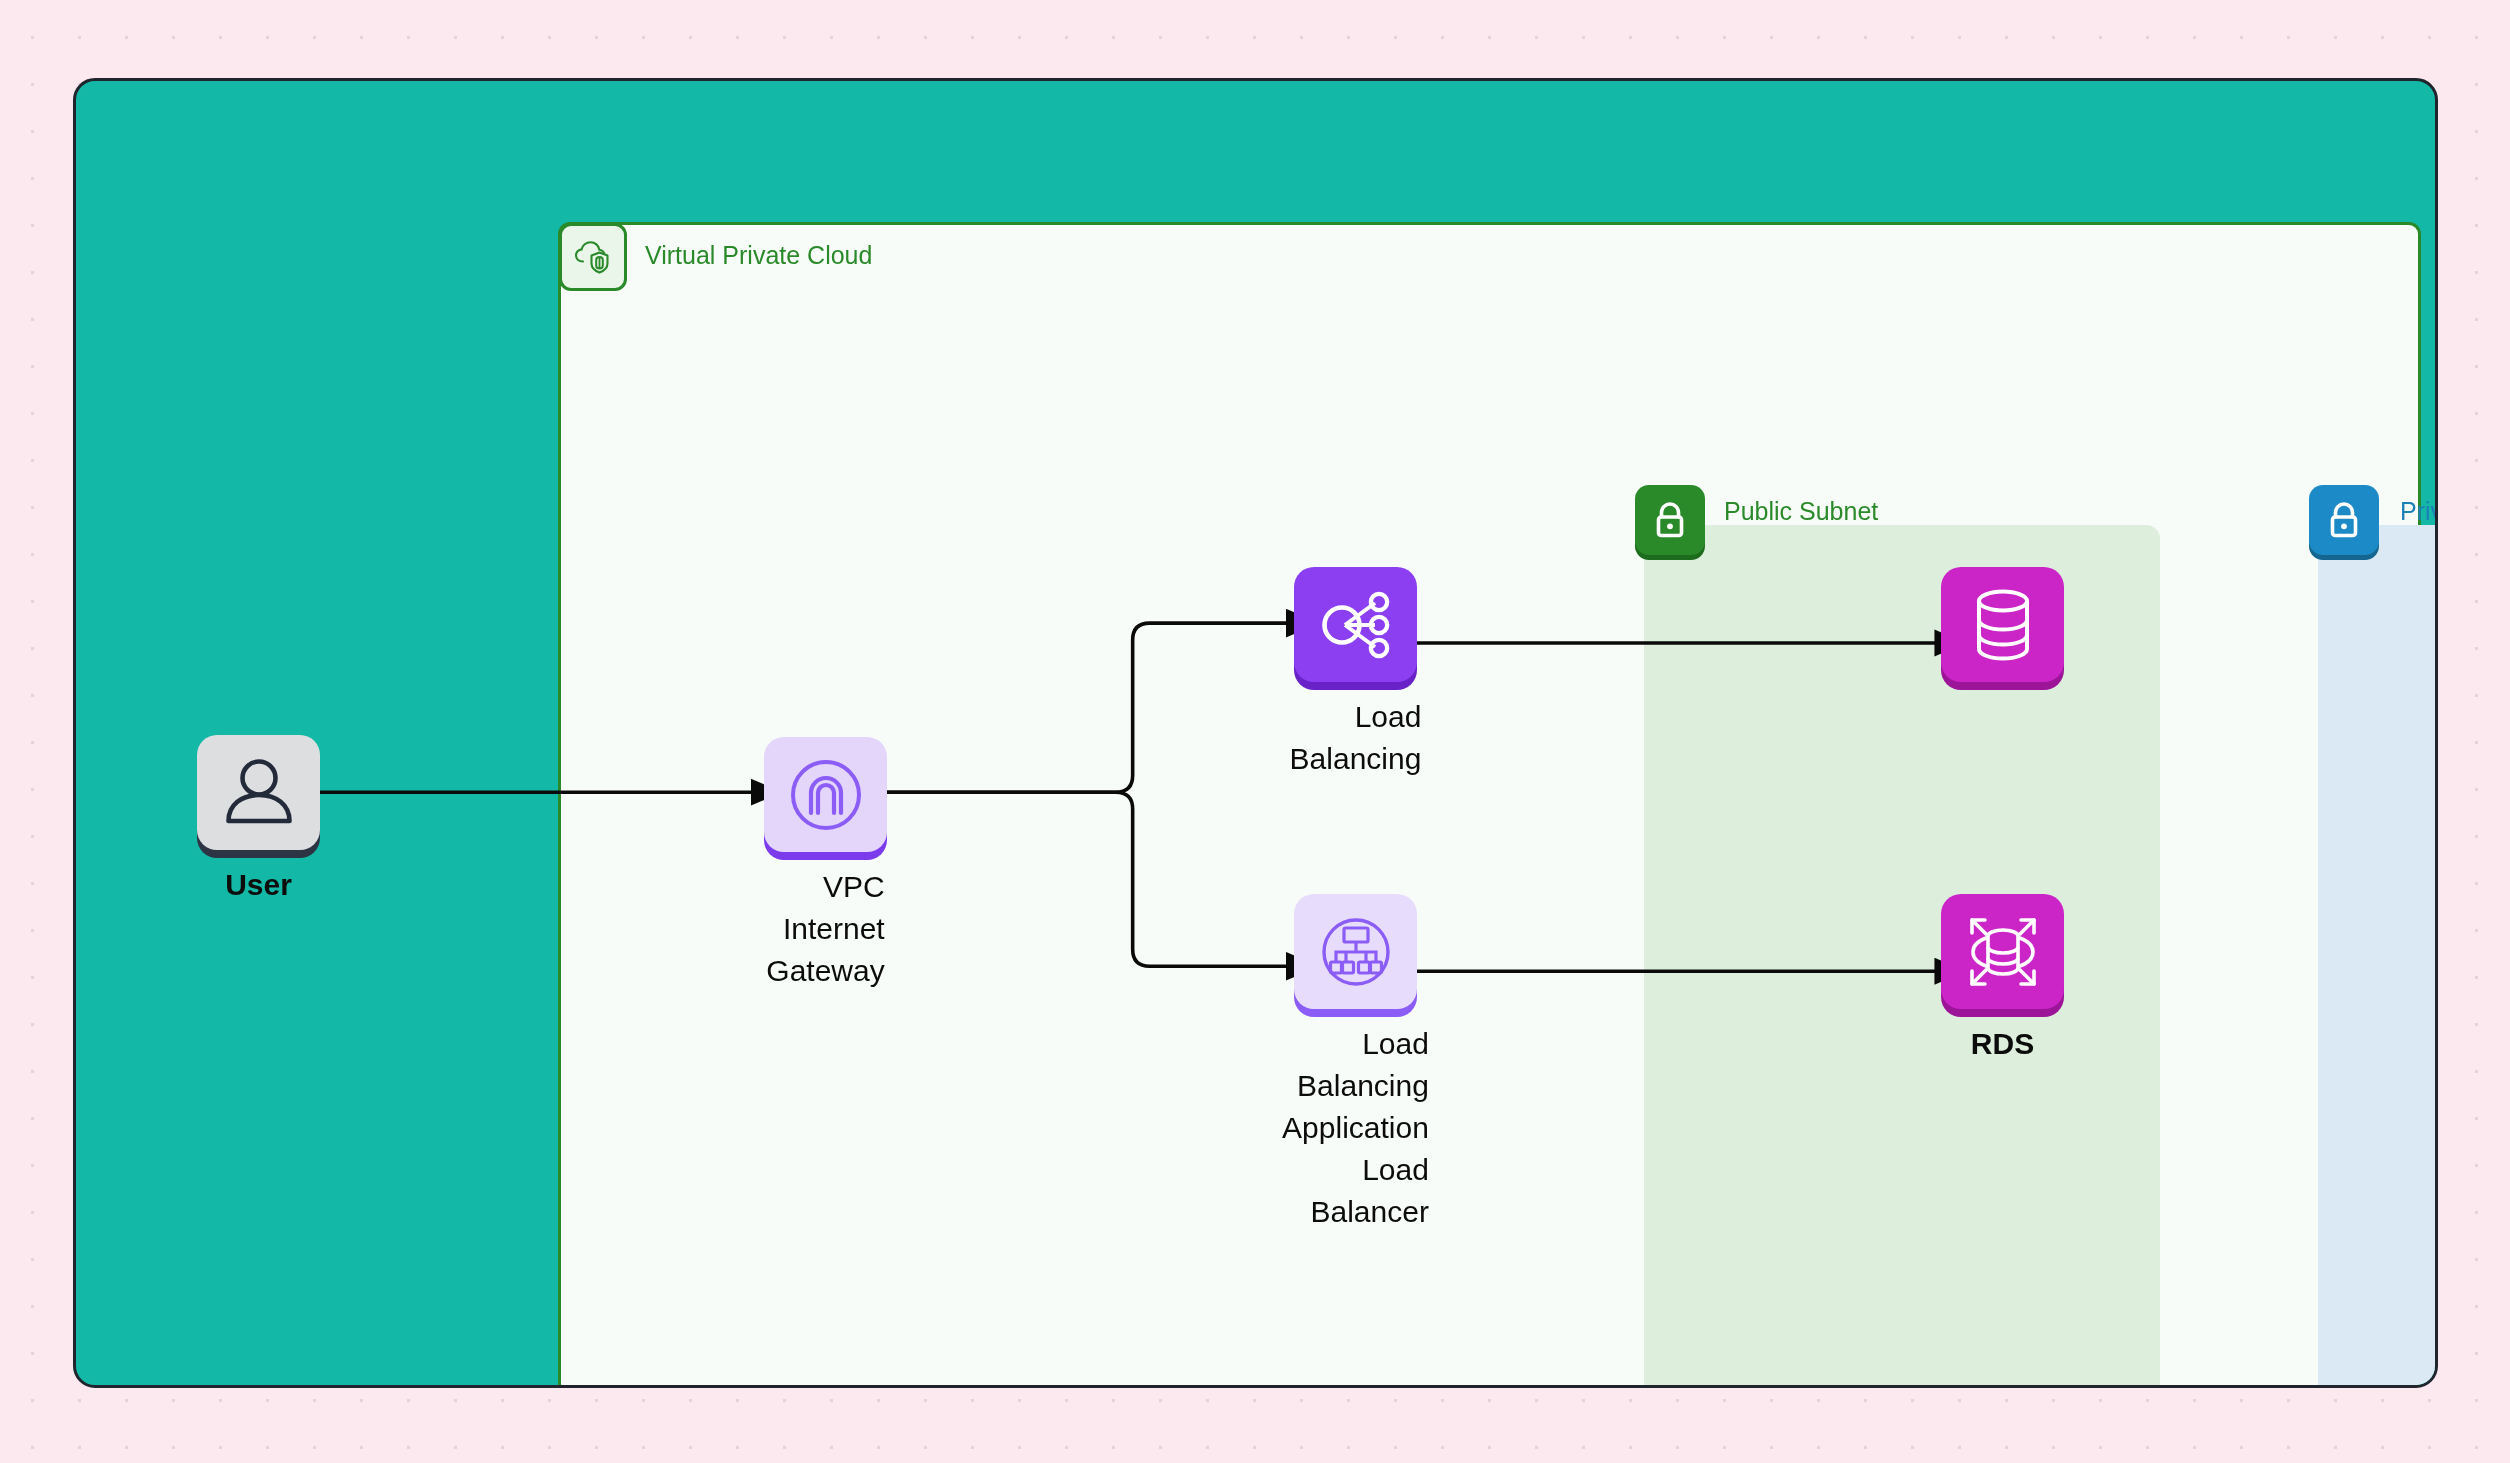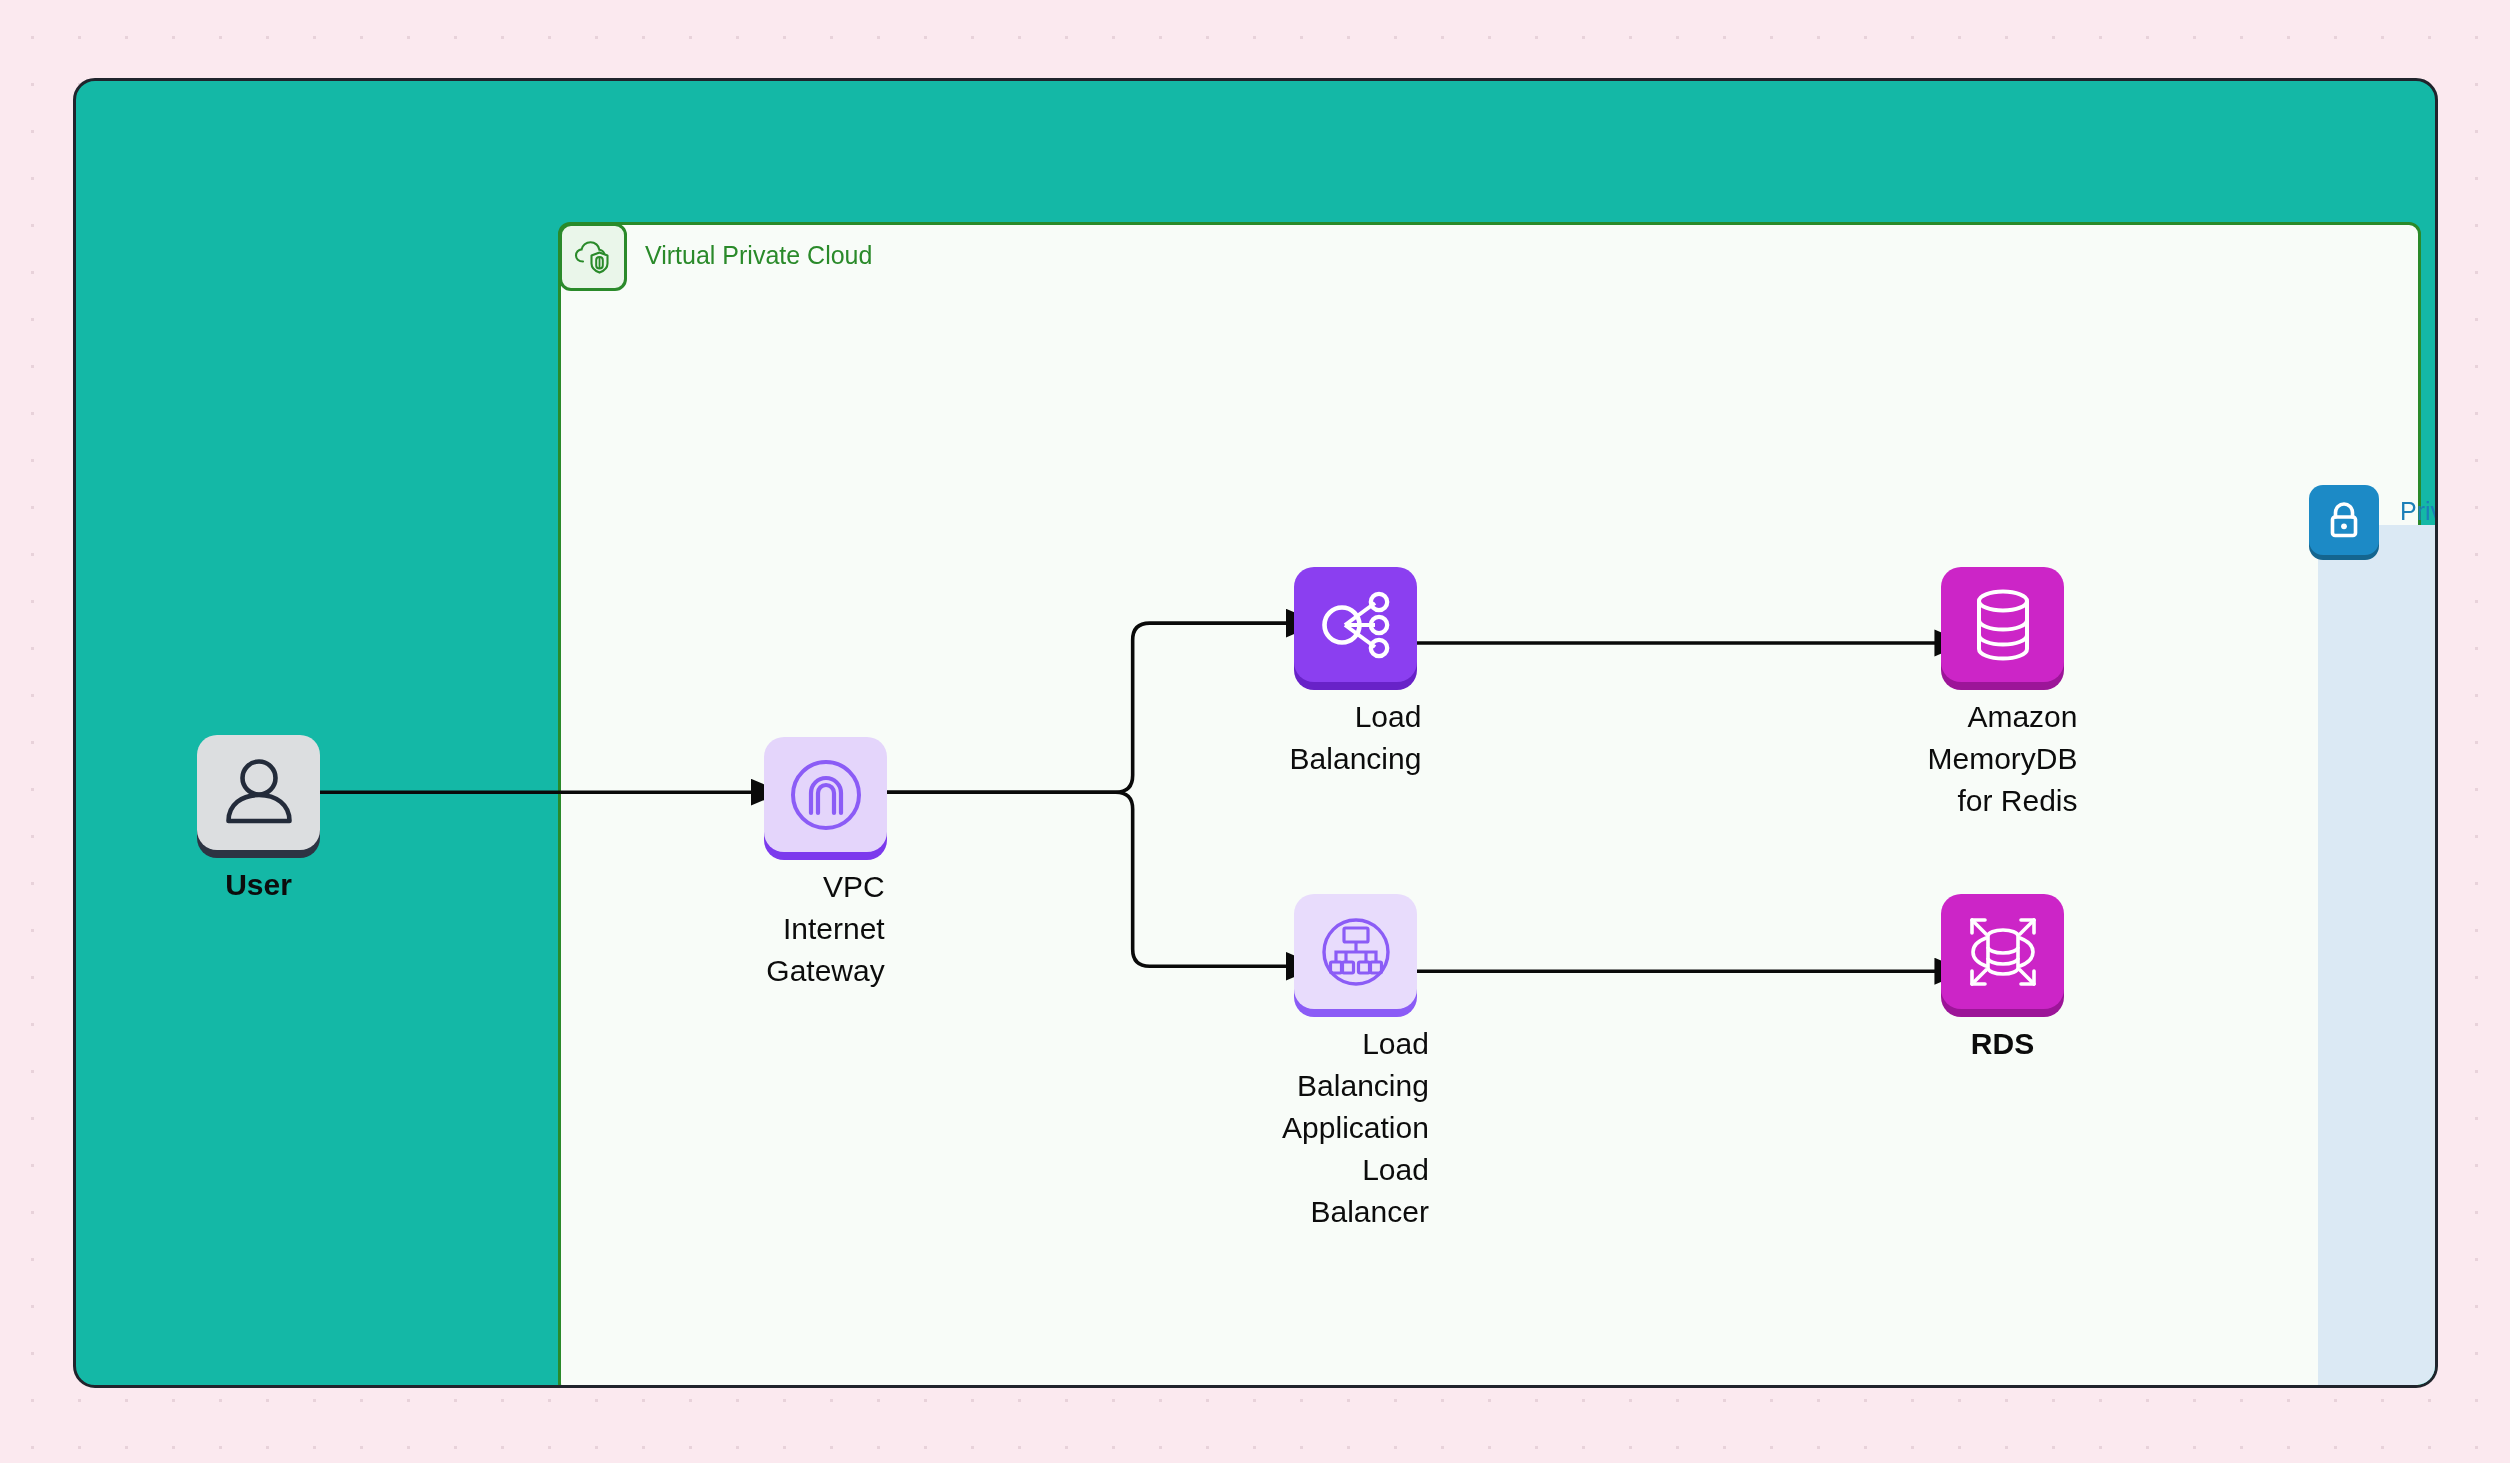--- a/index.html
+++ b/index.html
@@ -182,20 +182,30 @@
         <path d="M28.5 17.5 L36.5 20.6 L36.5 28.5 C36.5 33 32.8 36 28.5 37.6
                  C24.2 36 20.5 33 20.5 28.5 L20.5 20.6 Z" fill="#eaf6ea" stroke="#2a8a2a" stroke-width="2.1" stroke-linejoin="round"></path>
         <path d="M28.5 22 C26.6 22 25.2 23.3 25.2 25.1 L25.2 30.4
                  C25.2 32.2 26.6 33.5 28.5 33.5 C30.4 33.5 31.8 32.2 31.8 30.4
                  L31.8 25.1 C31.8 23.3 30.4 22 28.5 22 Z" fill="none" stroke="#2a8a2a" stroke-width="2"></path>
         <line x1="28.5" y1="22" x2="28.5" y2="33.5" stroke="#2a8a2a" stroke-width="1.8"></line>
       </svg>
     </div>
     <div id="vpc-label-text">Virtual Private Cloud</div>
 
+    <div id="public-subnet-panel" class="subnet-panel">
+      <div id="public-subnet-badge" class="subnet-badge">
+        <svg width="42" height="44" viewBox="0 0 42 44">
+          <path d="M12.5 19 L12.5 14.5 C12.5 9.8 16.3 6 21 6 C25.7 6 29.5 9.8 29.5 14.5 L29.5 19" fill="none" stroke="#ffffff" stroke-width="3.6" stroke-linecap="round"></path>
+          <rect x="9.5" y="19" width="23" height="18.5" rx="2.6" fill="none" stroke="#ffffff" stroke-width="3.6"></rect>
+          <circle cx="21" cy="28.3" r="2.9" fill="#ffffff"></circle>
+        </svg>
+      </div>
+      <div id="public-subnet-title" class="subnet-title">Public Subnet</div>
+    </div>
 
     <div id="private-subnet-panel" class="subnet-panel">
       <div id="private-subnet-badge" class="subnet-badge">
         <svg width="42" height="44" viewBox="0 0 42 44">
           <path d="M12.5 19 L12.5 14.5 C12.5 9.8 16.3 6 21 6 C25.7 6 29.5 9.8 29.5 14.5 L29.5 19" fill="none" stroke="#ffffff" stroke-width="3.6" stroke-linecap="round"></path>
           <rect x="9.5" y="19" width="23" height="18.5" rx="2.6" fill="none" stroke="#ffffff" stroke-width="3.6"></rect>
           <circle cx="21" cy="28.3" r="2.9" fill="#ffffff"></circle>
         </svg>
       </div>
       <div id="private-subnet-title" class="subnet-title">Private Subnet</div>
@@ -297,23 +307,20 @@
 
   <div id="node-memorydb" class="node">
     <div class="node-icon icon-memorydb">
       <svg width="80" height="84" viewBox="0 0 80 84">
         <ellipse cx="40" cy="18" rx="24" ry="9.5" fill="none" stroke="#ffffff" stroke-width="4"></ellipse>
         <path d="M16 18 L16 66 C16 71.3 26.7 75.5 40 75.5 C53.3 75.5 64 71.3 64 66 L64 18" fill="none" stroke="#ffffff" stroke-width="4"></path>
         <path d="M16 37 C16 42.3 26.7 46.5 40 46.5 C53.3 46.5 64 42.3 64 37" fill="none" stroke="#ffffff" stroke-width="4"></path>
         <path d="M16 52 C16 57.3 26.7 61.5 40 61.5 C53.3 61.5 64 57.3 64 52" fill="none" stroke="#ffffff" stroke-width="4"></path>
       </svg>
     </div>
-    <div class="node-label">Amazon
-MemoryDB
-for Redis</div>
   </div>
 
   <div id="node-rds" class="node">
     <div class="node-icon icon-rds">
       <svg width="86" height="86" viewBox="0 0 86 86">
         <g stroke="#ffffff" stroke-width="3.6" fill="none" stroke-linecap="round" stroke-linejoin="round">
           <path d="M12 24 L12 11 L25 11"></path>
             <path d="M12 11 L26 25"></path>
           <path d="M74 24 L74 11 L61 11"></path>
             <path d="M74 11 L60 25"></path>

